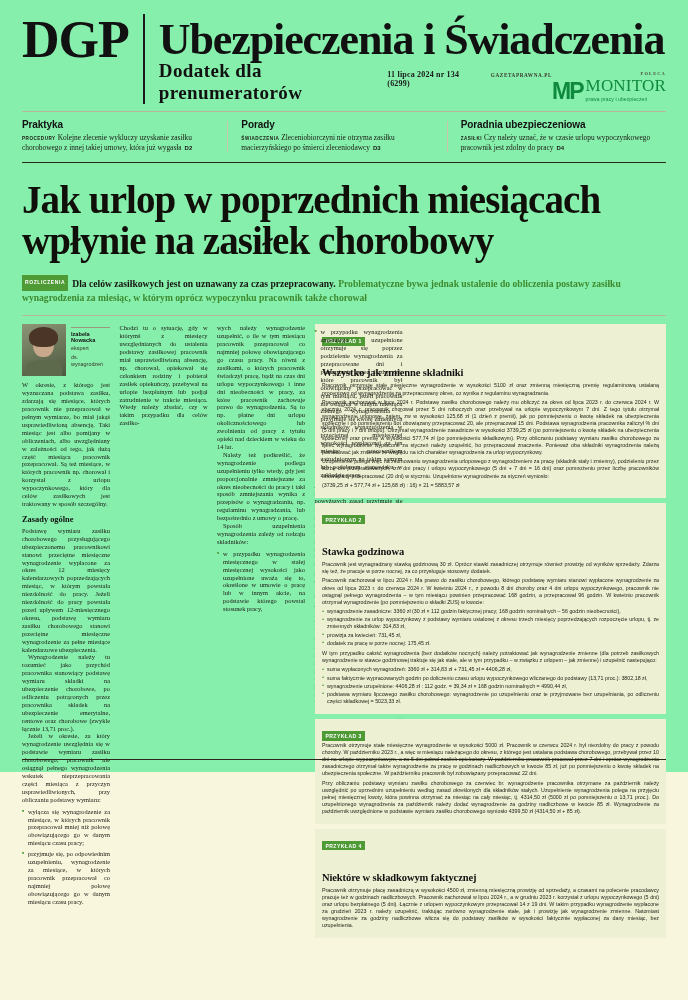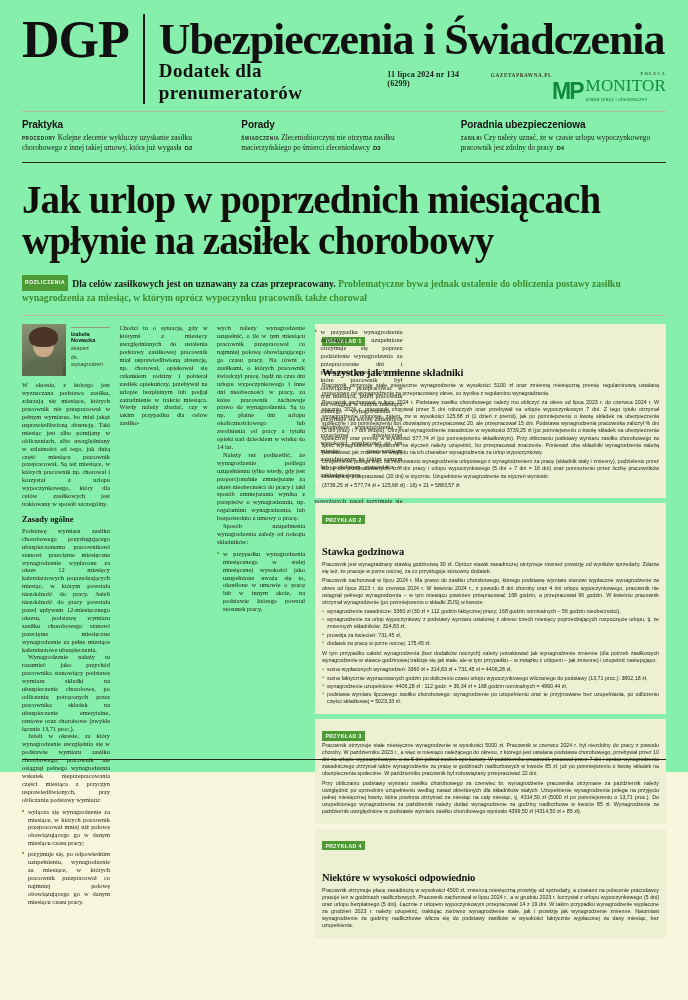--- a/index.html
+++ b/index.html
@@ -288,21 +288,21 @@
       </div>
 
       <div class="ex">
         <span class="ex-tag">PRZYKŁAD 3</span>
         <p>Pracownik otrzymuje stałe miesięczne wynagrodzenie w wysokości 5000 zł. Pracownik w czerwcu 2024 r. był niezdolny do pracy z powodu choroby. W październiku 2023 r., a więc w miesiącu należącego do okresu, z którego jest ustalana podstawa chorobowego, przebywał przez 10 dni na urlopie wypoczynkowym, a za 5 dni pobrał zasiłek opiekuńczy. W październiku pracownik pracował przez 7 dni i oprócz wynagrodzenia zasadniczego otrzymał także wynagrodzenie za pracę w godzinach nadliczbowych w kwocie 85 zł, już po pomniejszeniu o kwotę składek na ubezpieczenia społeczne. W październiku pracownik był zobowiązany przepracować 22 dni.</p>
         <p>Przy obliczaniu podstawy wymiaru zasiłku chorobowego za czerwiec br. wynagrodzenie pracownika otrzymane za październik należy uwzględnić po uprzednim uzupełnieniu według zasad określonych dla składników stałych. Uzupełnienie wynagrodzenia polega na przyjęciu pełnej miesięcznej kwoty, która powinna otrzymać za miesiąc na cały miesiąc, tj. 4314,50 zł (5000 zł po pomniejszeniu o 13,71 proc.). Do uzupełnionego wynagrodzenia za październik należy dodać wynagrodzenie za godziny nadliczbowe w kwocie 85 zł. Wynagrodzenie za październik uwzględnione w podstawie wymiaru zasiłku chorobowego wyniosło 4399,50 zł (4314,50 zł + 85 zł).</p>
       </div>
 
       <div class="ex">
         <span class="ex-tag">PRZYKŁAD 4</span>
-        <h3>Niektóre w wysokości odpowiednio</h3>
+        <h3>Niektóre w składkowym faktycznej</h3>
         <p>Pracownik otrzymuje płacę zasadniczą w wysokości 4500 zł, zmienną miesięczną prowizję od sprzedaży, a czasami na polecenie pracodawcy pracuje też w godzinach nadliczbowych. Pracownik zachorował w lipcu 2024 r., a w grudniu 2023 r. korzystał z urlopu wypoczynkowego (5 dni) oraz urlopu bezpłatnego (5 dni). Łącznie z urlopem wypoczynkowym przepracował 14 z 19 dni. W takim przypadku wynagrodzenie wypłacone za grudzień 2023 r. należy uzupełnić, traktując zarówno wynagrodzenie stałe, jak i prowizję jak wynagrodzenie zmienne. Natomiast wynagrodzenie za godziny nadliczbowe wlicza się do podstawy zasiłków w wysokości faktycznie wypłaconej za dany miesiąc, bez uzupełnienia.</p>
       </div>
 
     </div>
   </div>
 
   <div class="footrule"></div>
 </div>
 
 </body></html>

